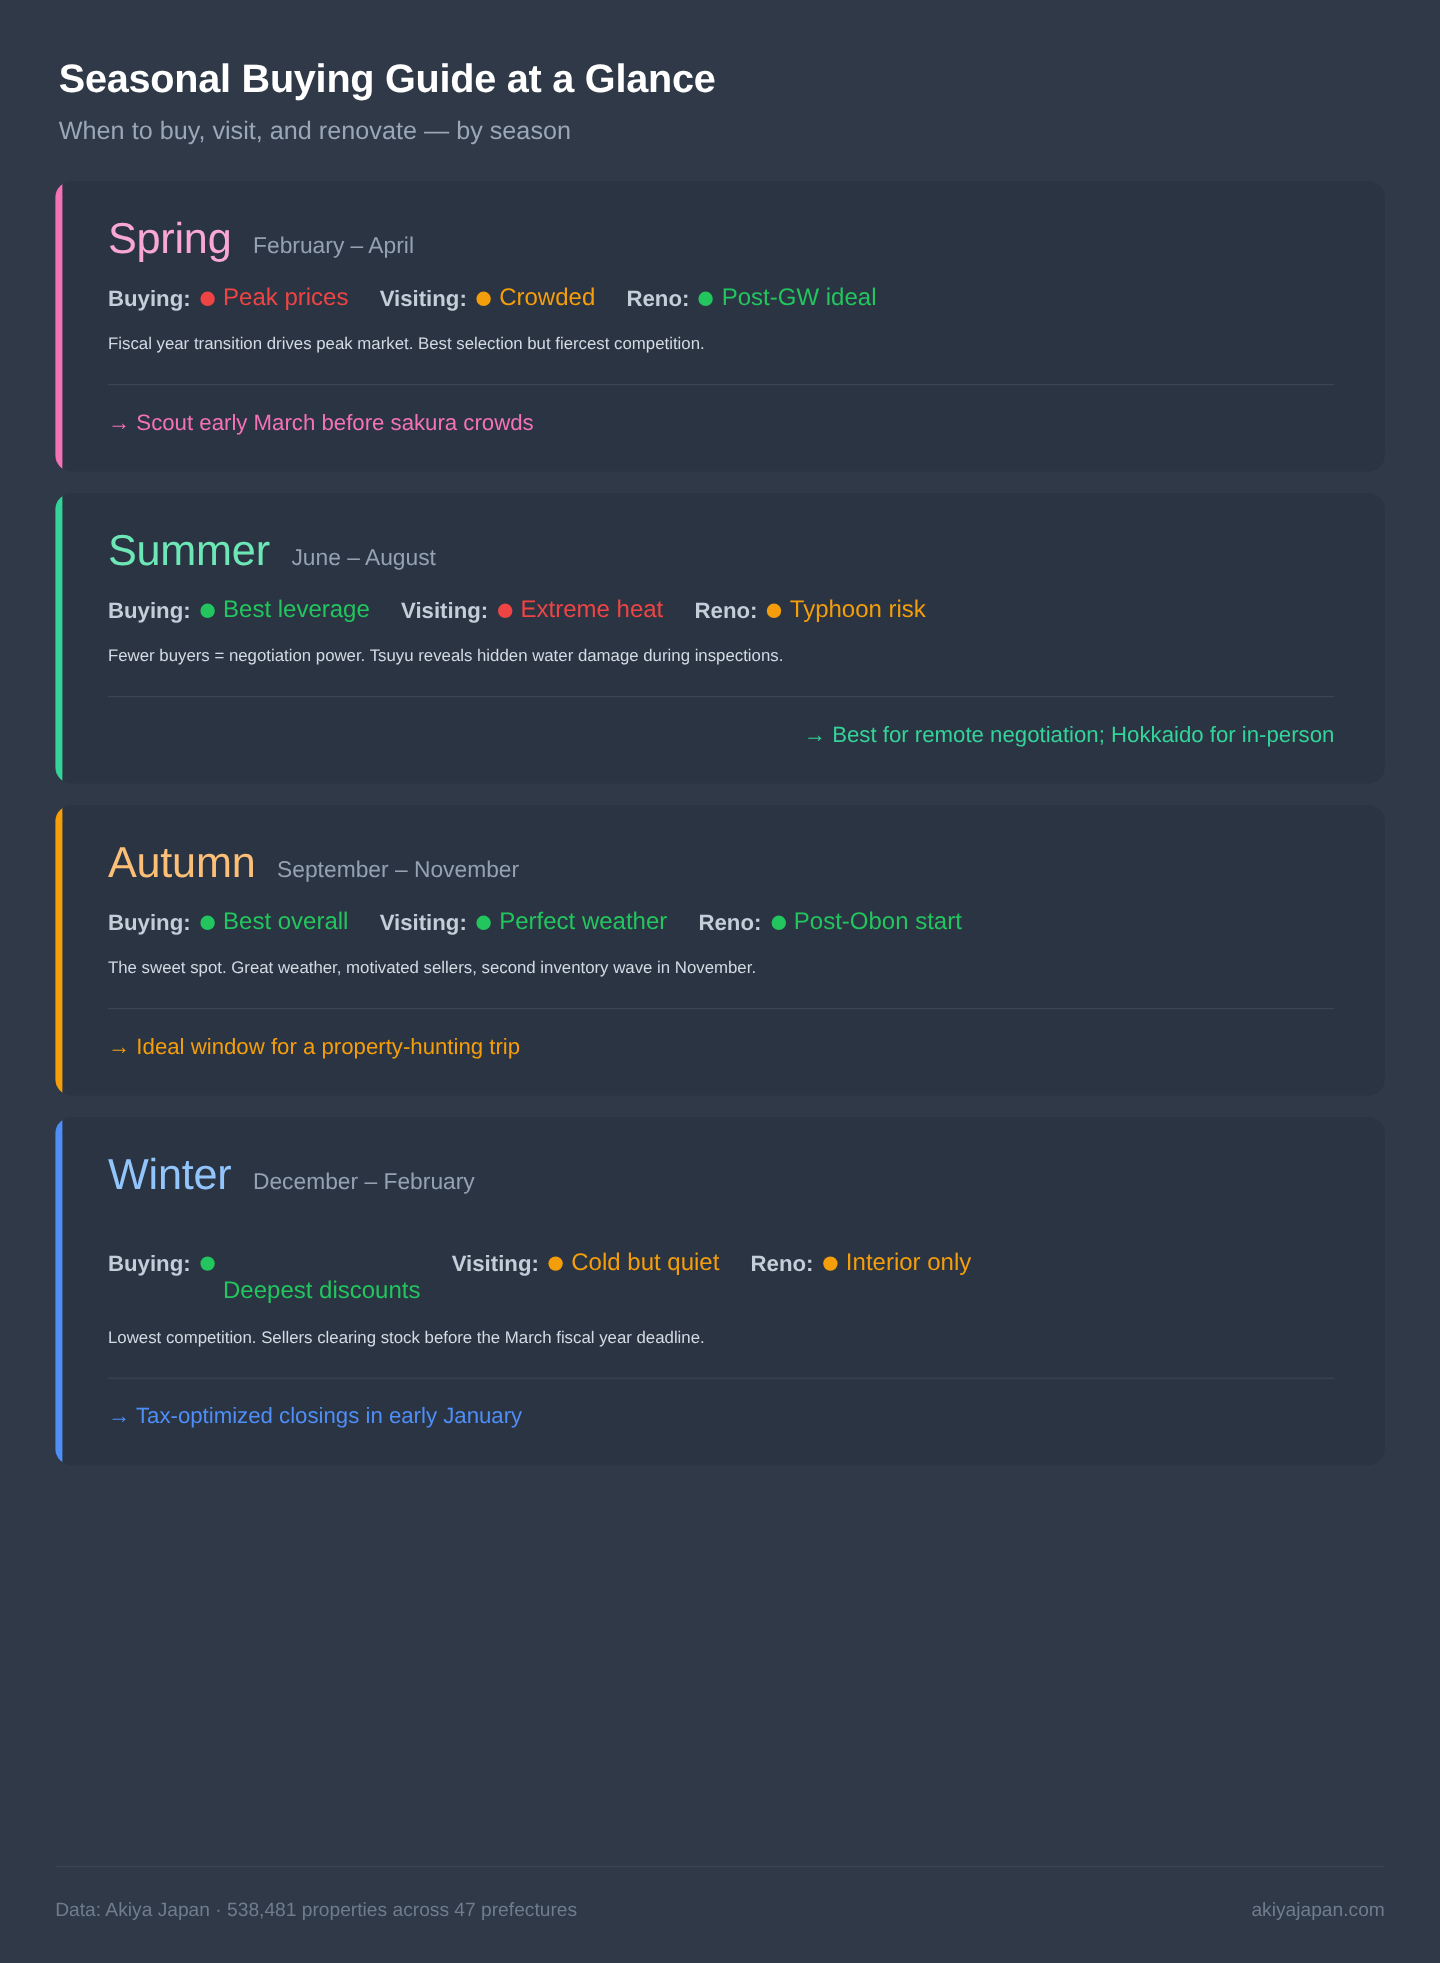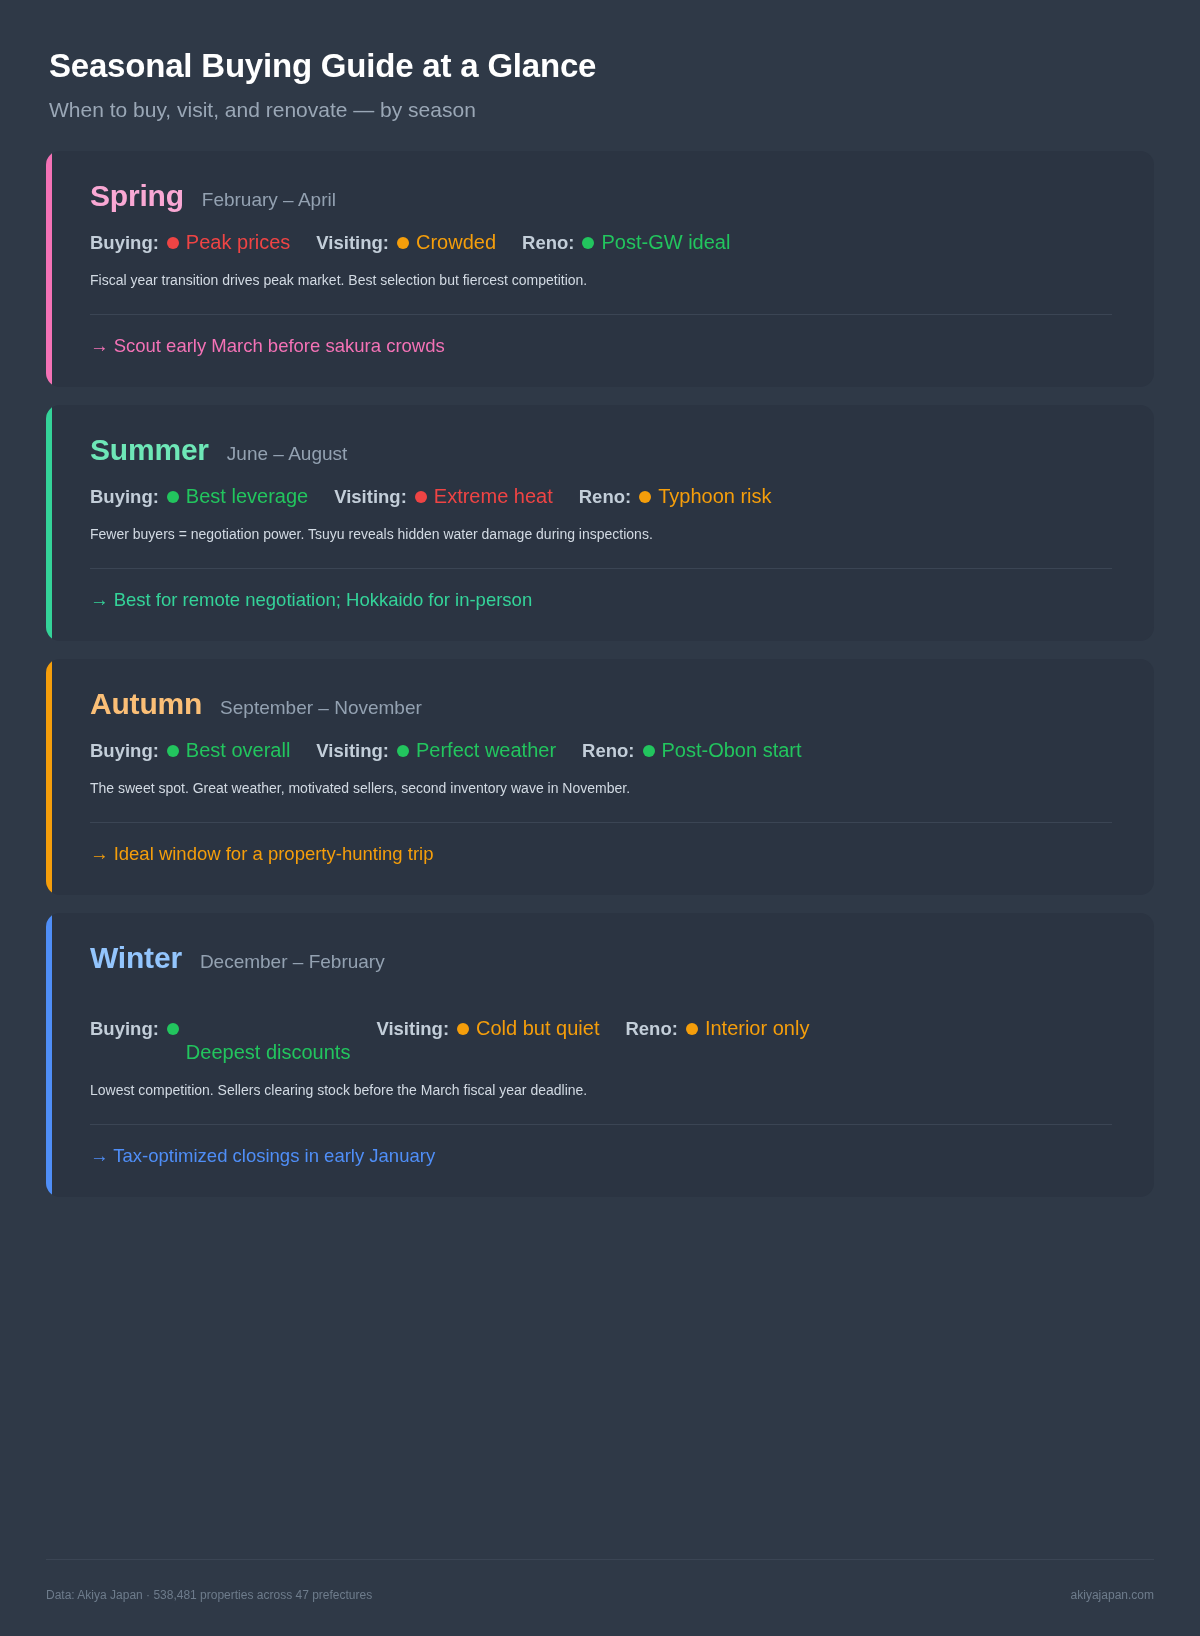--- a/index.html
+++ b/index.html
@@ -64,22 +64,22 @@
     border-top-left-radius: 14px;
     border-bottom-left-radius: 14px;
   }
   .card-head {
     display: flex;
     align-items: baseline;
     gap: 18px;
     margin-bottom: 20px;
   }
   .season-name {
-    font-size: 30px;
-    font-weight: bold;
+    font-size: 36px;
+    font-weight: normal;
     letter-spacing: -0.2px;
     line-height: 1;
   }
   .season-months {
     font-size: 19px;
     color: #93a1b1;
     line-height: 1;
   }
 
   .metrics {
@@ -139,21 +139,21 @@
   }
   .footer-divider {
     height: 1px;
     background: #3b4554;
     margin-bottom: 28px;
   }
   .footer {
     display: flex;
     justify-content: space-between;
     align-items: center;
-    font-size: 12px;
+    font-size: 16px;
     color: #6e7c8c;
     padding-bottom: 34px;
   }
   .footer-right {
     color: #6e7c8c;
   }
 </style>
 </head>
 <body>
 
@@ -210,21 +210,21 @@
             <span class="metric-value" style="color: rgb(239, 68, 68);">Extreme heat</span>
           </div>
           <div class="metric">
             <span class="metric-label">Reno:</span>
             <span class="dot" style="background: rgb(245, 158, 11);"></span>
             <span class="metric-value" style="color: rgb(245, 158, 11);">Typhoon risk</span>
           </div>
         </div>
         <p class="card-desc">Fewer buyers = negotiation power. Tsuyu reveals hidden water damage during inspections.</p>
         <div class="card-divider"></div>
-        <div class="card-tip" style="color: rgb(52, 211, 153);">→ Best for remote negotiation; Hokkaido for in-person</div>
+        <div class="card-tip" style="color: rgb(52, 211, 153); text-align: right;">→ Best for remote negotiation; Hokkaido for in-person</div>
       </div>
       <div class="season-card">
         <div class="accent-bar" style="background: rgb(245, 158, 11);"></div>
         <div class="card-head">
           <span class="season-name" style="color: rgb(251, 191, 119);">Autumn</span>
           <span class="season-months">September – November</span>
         </div>
         <div class="metrics">
           <div class="metric">
             <span class="metric-label">Buying:</span>

